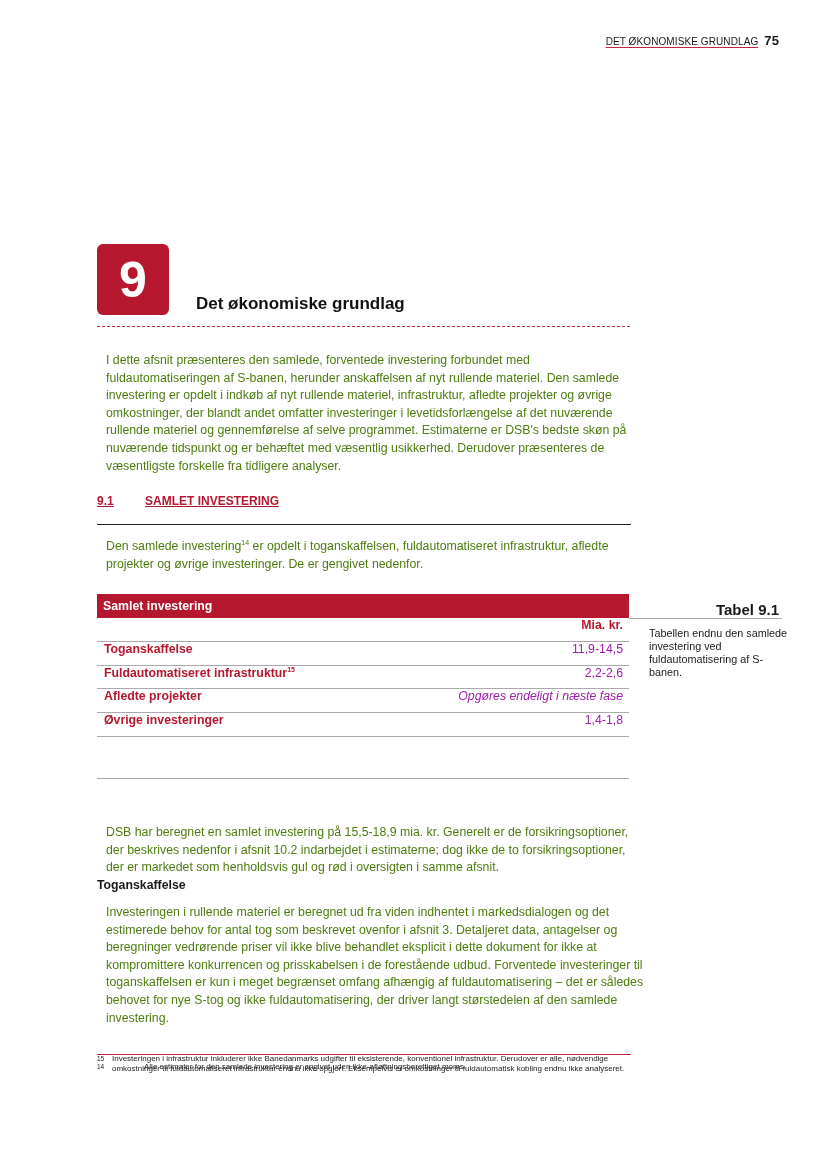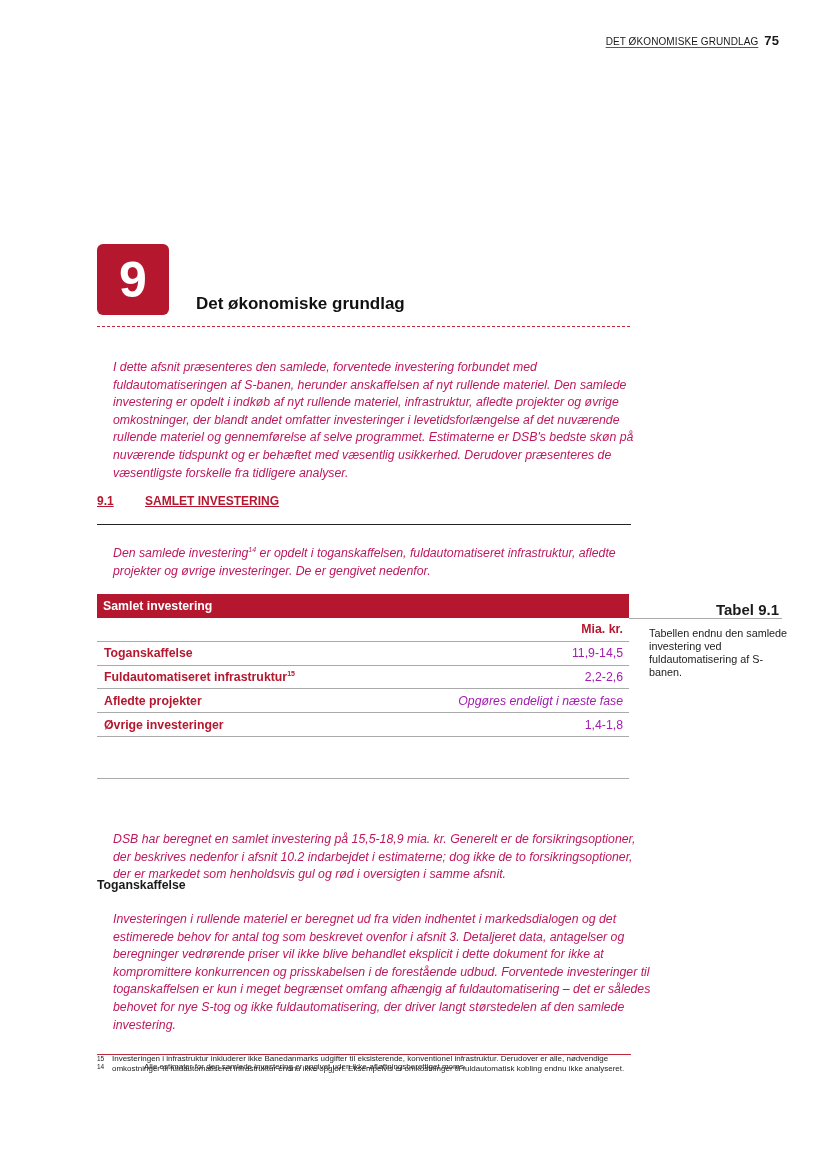--- a/index.html
+++ b/index.html
@@ -11,38 +11,38 @@
     .run-head { top: 33px; right: 48px; font-size: 10px; letter-spacing: 0.1px; display: flex; align-items: baseline; gap: 6px; }
     .run-head .sec { text-decoration: underline; text-decoration-color: #c0283e; text-underline-offset: 2px; color: #1a1a1a; }
     .run-head .pg { font-weight: bold; font-size: 13px; }
 
     
     .chap-box { left: 97px; top: 244px; width: 72px; height: 71px; background: #b5172f; border-radius: 6px;
                 color: #fff; font-weight: bold; font-size: 50px; display: flex; align-items: center; justify-content: center; }
     .chap-title { left: 196px; top: 294px; font-size: 17px; font-weight: bold; color: #111; }
     .chap-rule { left: 97px; top: 326px; width: 533px; border-top: 1px dashed #c0283e; }
 
-    .para { left: 97px; width: 540px; font-size: 12.3px; line-height: 17.6px; color: #be185d; margin: 16px; font-style: italic; }
+    .para { left: 97px; width: 540px; font-size: 12.3px; line-height: 17.6px; color: #4d7c0f; margin: 9px; }
     .intro { top: 343px; }
 
     
     .sec-head { left: 97px; top: 494px; width: 534px; border-bottom: 1px solid #222; padding-bottom: 16px;
                 color: #b5172f; font-weight: bold; font-size: 12px; display: flex; }
     .sec-head .num { width: 48px; text-decoration: underline; }
     .sec-head .ttl { text-decoration: underline; }
 
     .sec-para { top: 529px; }
     sup { font-size: 7px; vertical-align: super; line-height: 0; }
 
     
     .tbl-head { left: 97px; top: 594px; width: 532px; height: 24px; background: #b5172f; color: #fff;
                 font-weight: bold; font-size: 12.3px; display: flex; align-items: center; padding-left: 6px; box-sizing: border-box; }
     .tbl-head-line { left: 629px; top: 618px; width: 153px; border-top: 1px solid #aaa; }
     .tbl { left: 97px; top: 618px; width: 532px; }
-    .tbl .row { display: flex; justify-content: space-between; align-items: center; height: 23.8px;
+    .tbl .row { display: flex; justify-content: space-between; height: 23.8px;
                 border-bottom: 1px solid #aaa; padding: 0 6px 0 7px; box-sizing: border-box; font-size: 12.3px; }
     .tbl .row.unit { justify-content: flex-end; color: #b5172f; font-weight: bold; }
     .tbl .row .lbl { color: #b5172f; font-weight: bold; }
     .tbl .row .val { color: #a21caf; }
     .tbl .row .val.italic { font-style: italic; }
     .tbl .row .val.bold { font-weight: bold; }
     .tbl .row.total { border-bottom: none; height: 24px; }
     .tbl-bottom { left: 97px; top: 778px; width: 532px; border-top: 1px solid #aaa; }
 
     .side-label { left: 640px; top: 601px; width: 139px; text-align: right; font-weight: bold; font-size: 15px; }

